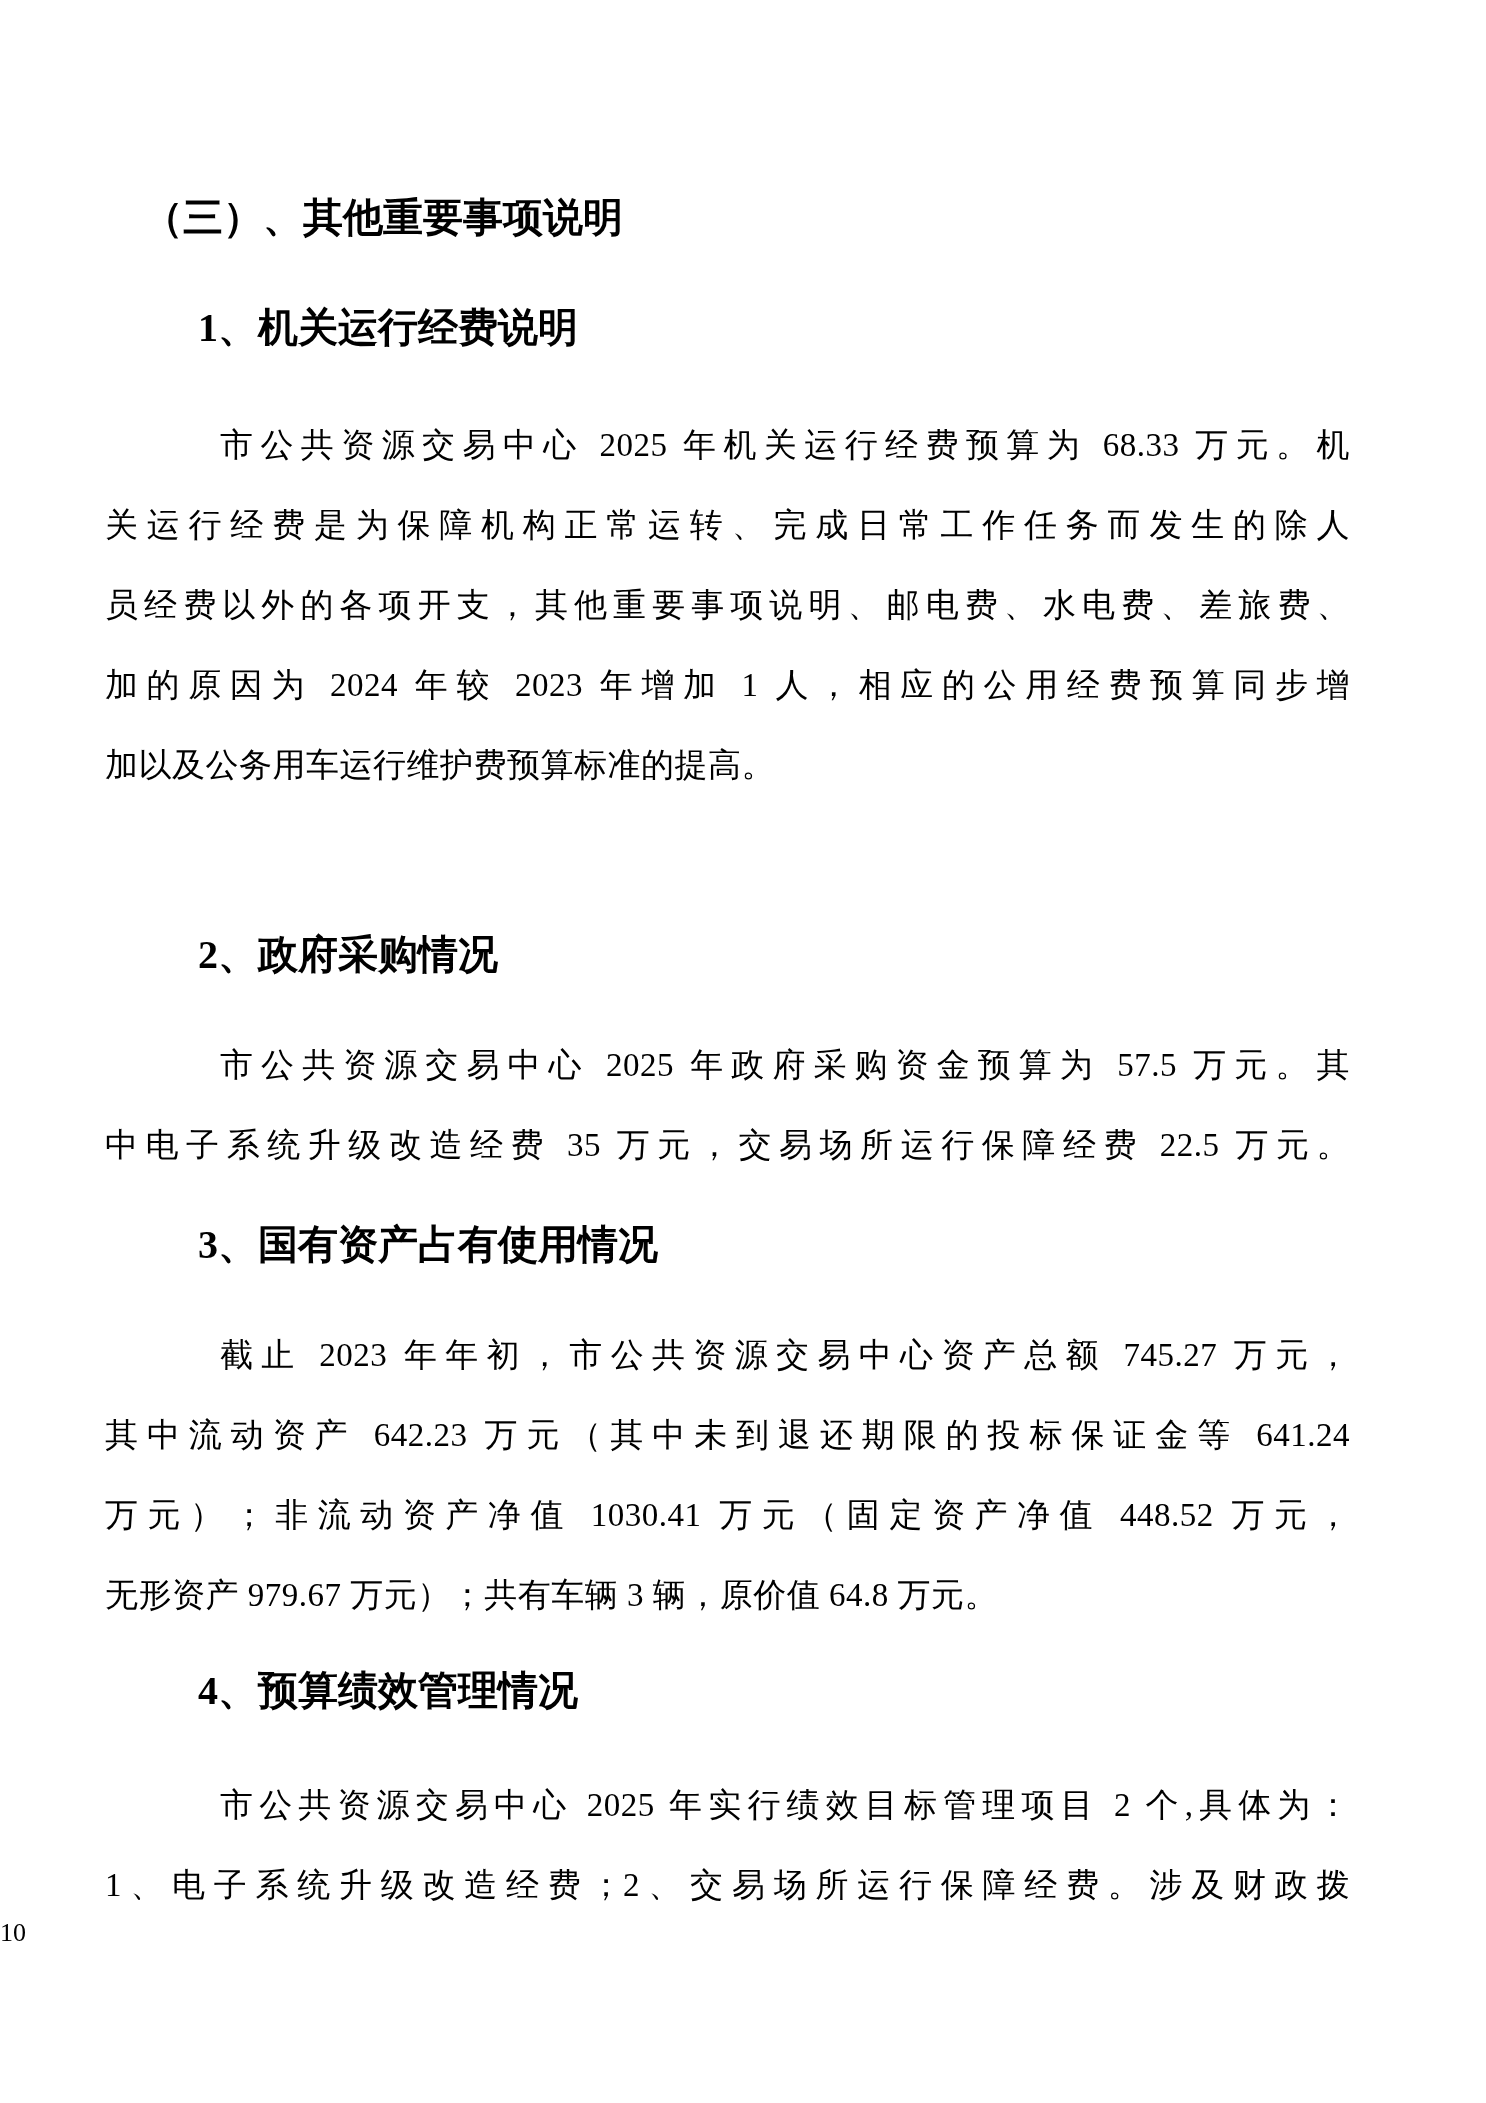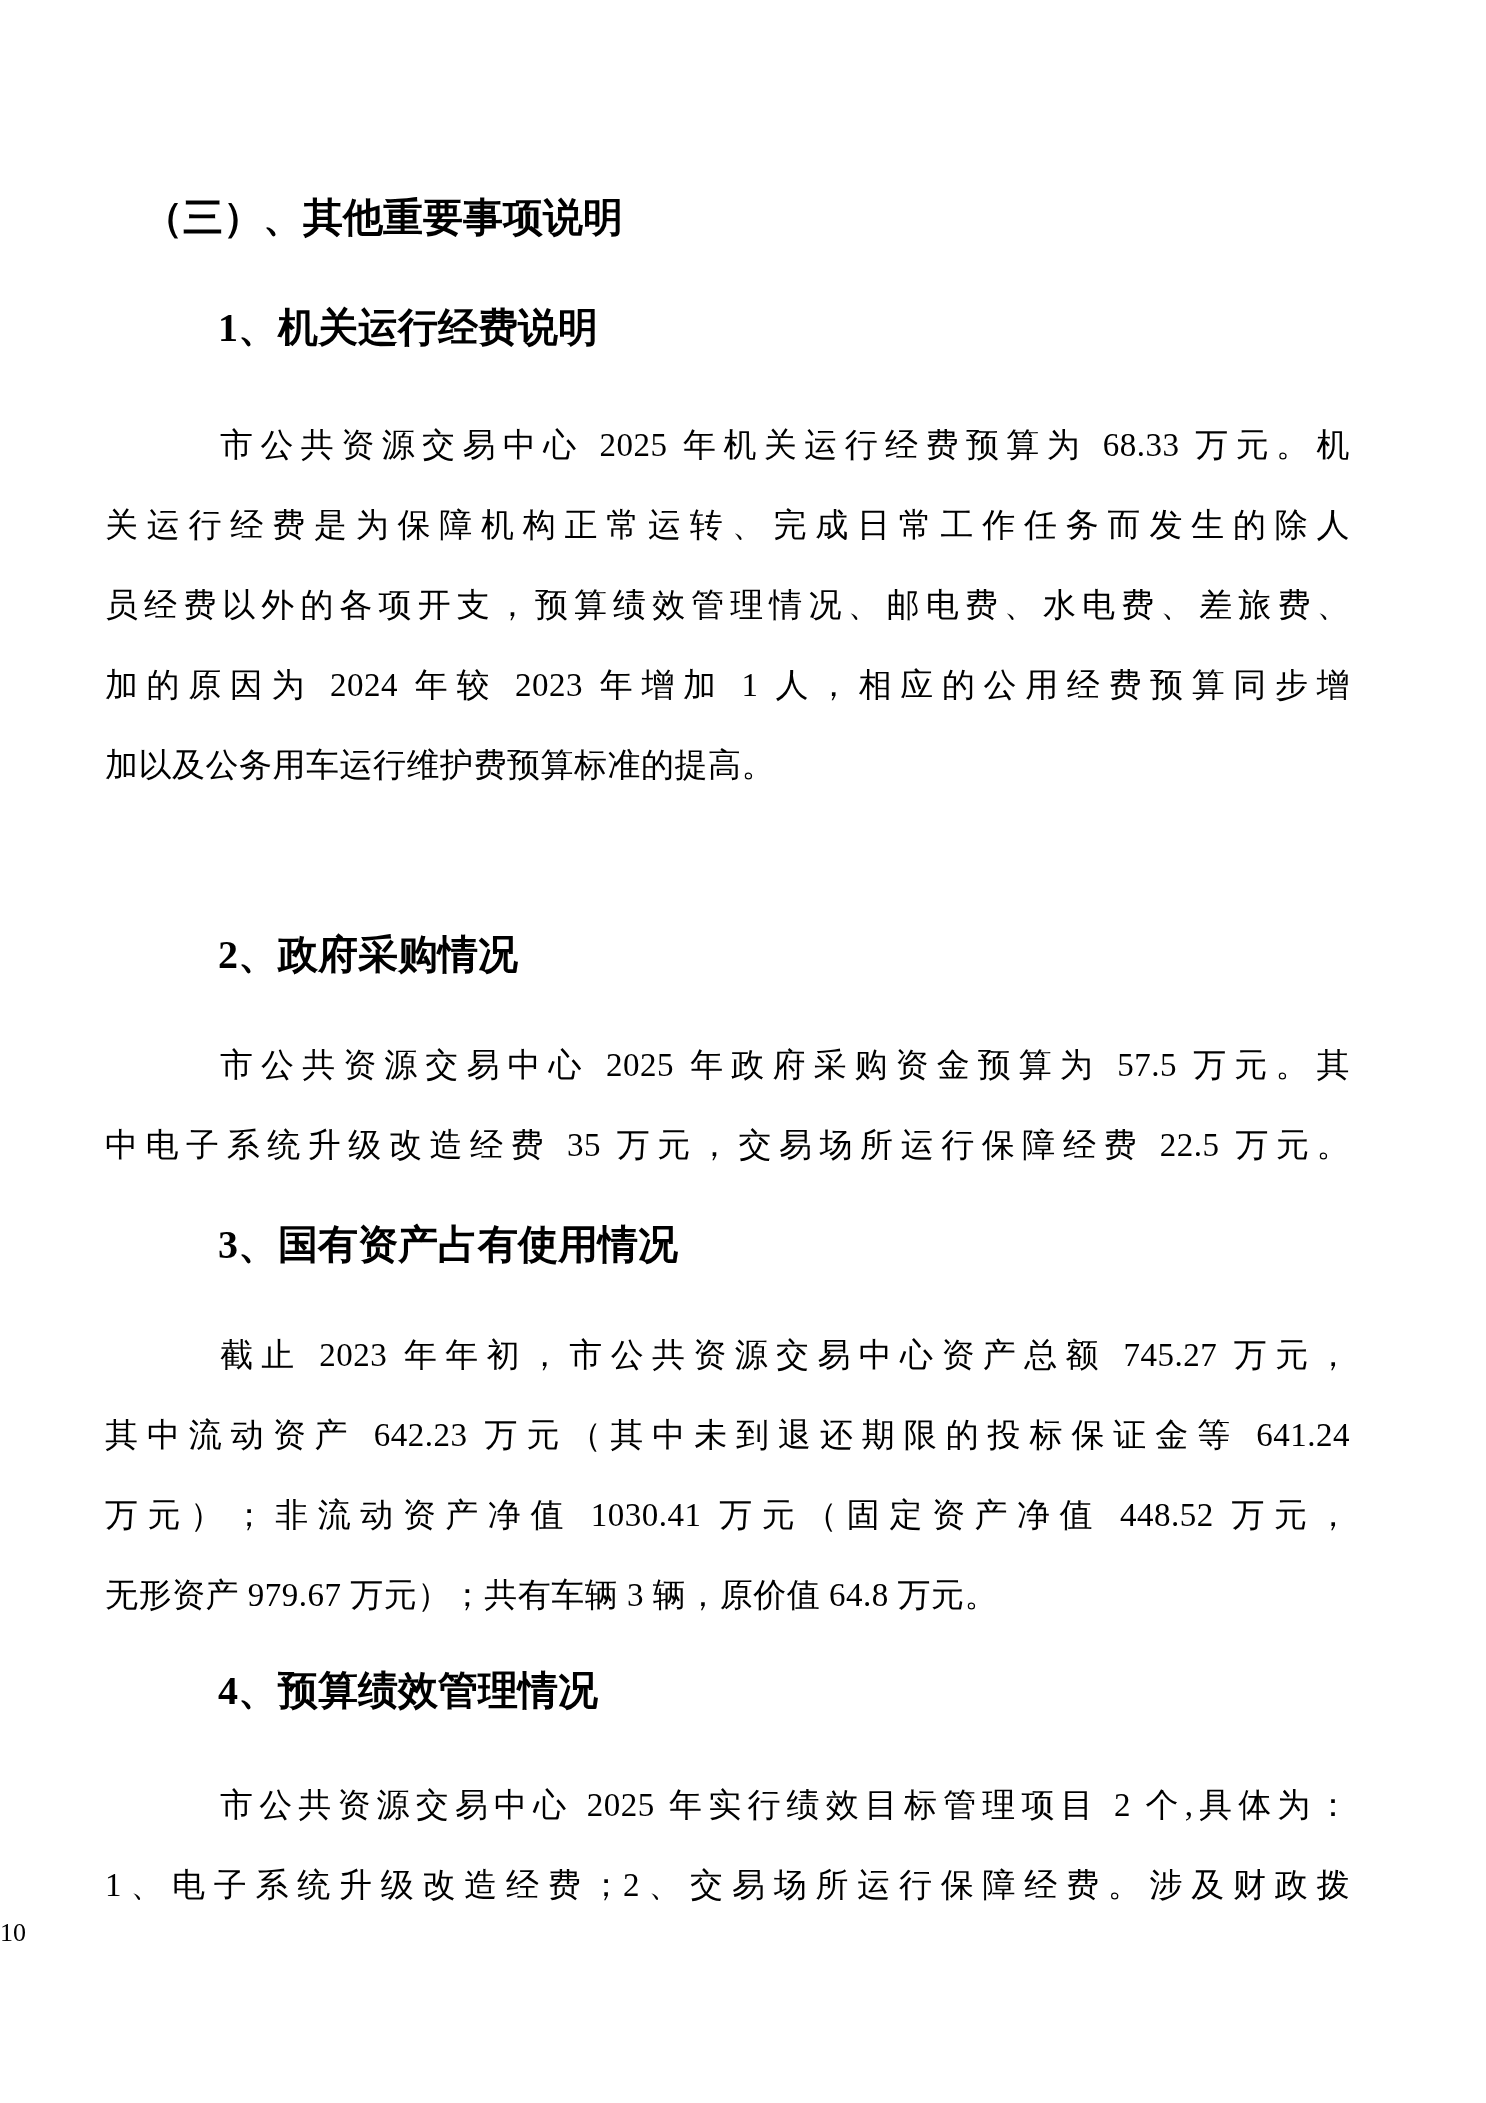--- a/index.html
+++ b/index.html
@@ -28,21 +28,20 @@
     line-height: 56px;
     white-space: nowrap;
   }
   .section-heading {
     position: absolute;
     left: 198px;
     font-size: 40px;
     font-weight: bold;
     line-height: 56px;
     white-space: nowrap;
-    margin-left: 20px;
   }
   .heading-1 { top: 300px; }
   .heading-2 { top: 927px; text-align: right; }
   .heading-3 { top: 1217px; }
   .heading-4 { top: 1663px; }
   .para {
     position: absolute;
     left: 105px;
     width: 1245px;
   }
@@ -77,21 +76,21 @@
 
 <div class="page">
 
   <div class="doc-title">（三）、其他重要事项说明</div>
 
   <div class="section-heading heading-1">1、机关运行经费说明</div>
 
   <div class="para para-1">
     <div class="line full indent">市公共资源交易中心 2025 年机关运行经费预算为 68.33 万元。机</div>
     <div class="line full">关运行经费是为保障机构正常运转、完成日常工作任务而发生的除人</div>
-    <div class="line full">员经费以外的各项开支，预算绩效管理情况、邮电费、水电费、差旅费、</div>
+    <div class="line full">员经费以外的各项开支，其他重要事项说明、邮电费、水电费、差旅费、</div>
     <div class="line full">加的原因为 2024 年较 2023 年增加 1 人，相应的公用经费预算同步增</div>
     <div class="line last">加以及公务用车运行维护费预算标准的提高。</div>
   </div>
 
   <div class="section-heading heading-2">2、政府采购情况</div>
 
   <div class="para para-2">
     <div class="line full indent">市公共资源交易中心 2025 年政府采购资金预算为 57.5 万元。其</div>
     <div class="line full">中电子系统升级改造经费 35 万元，交易场所运行保障经费 22.5 万元。</div>
   </div>

